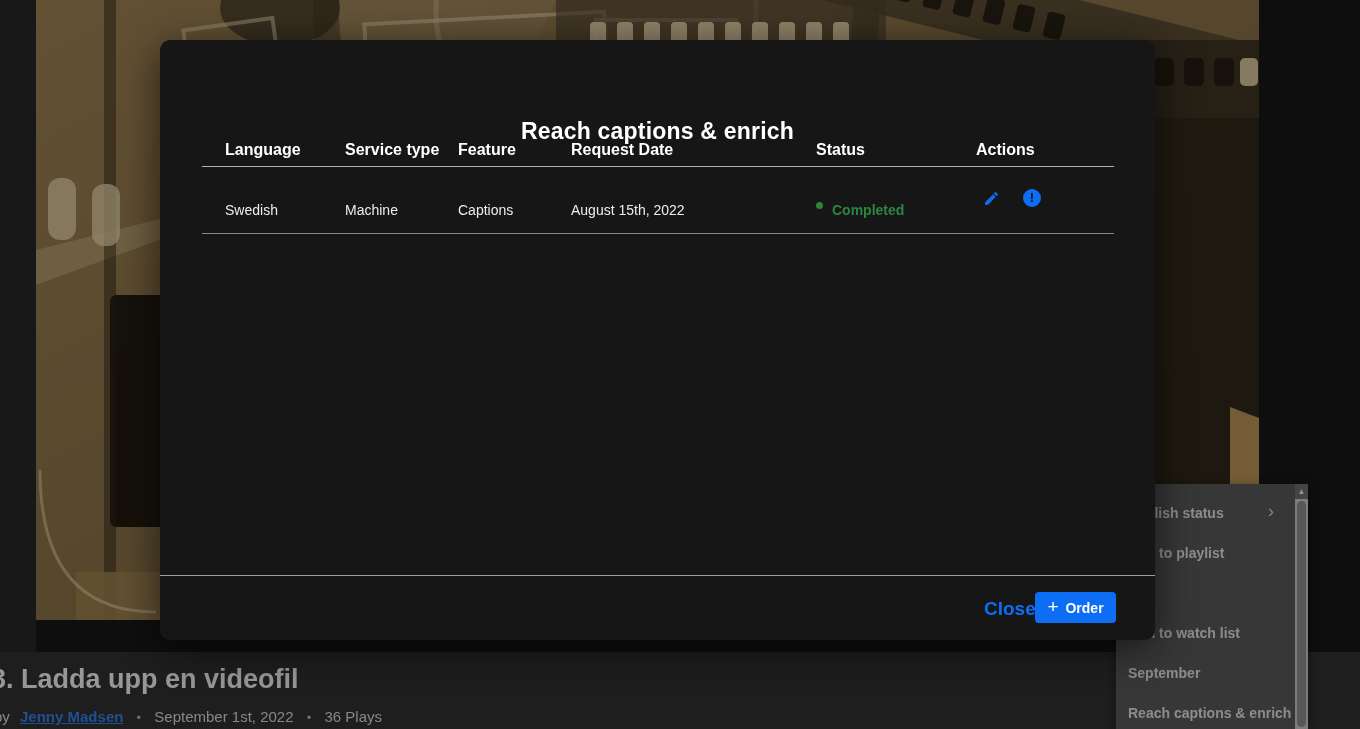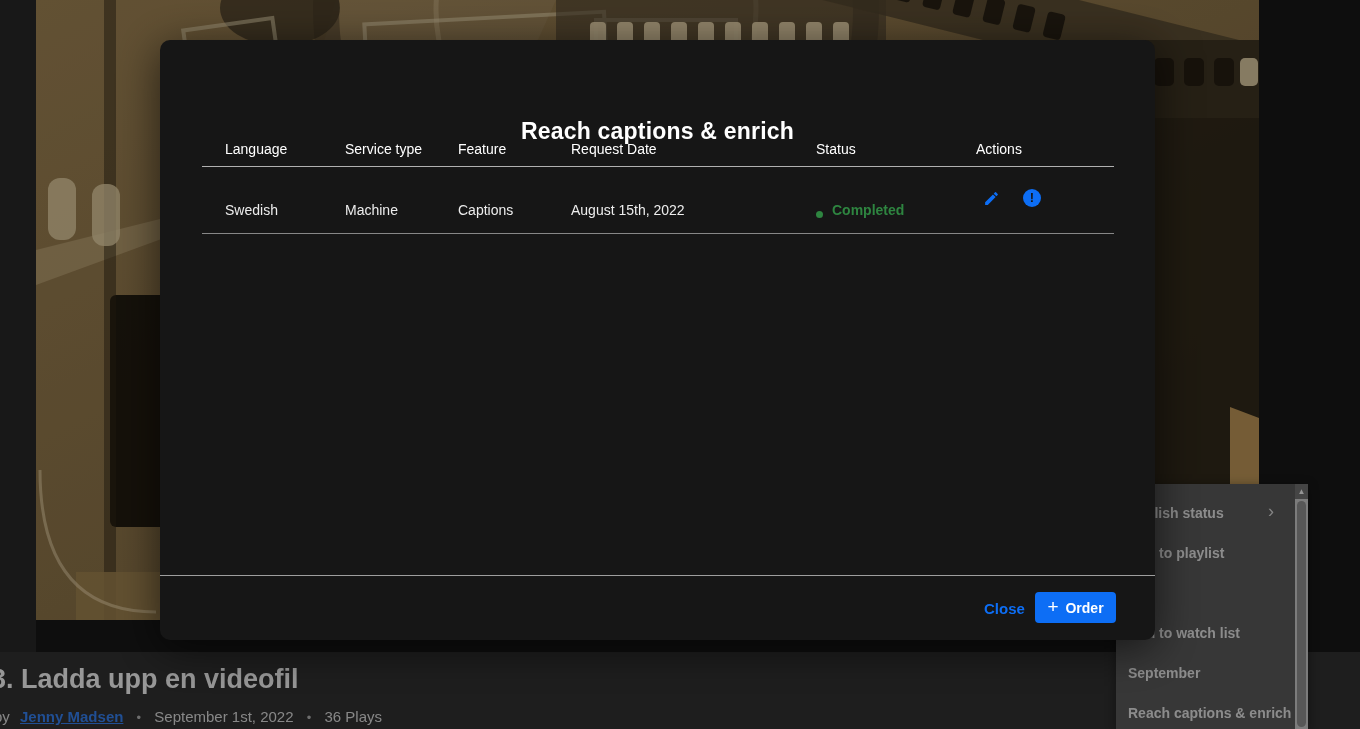--- a/index.html
+++ b/index.html
@@ -24,32 +24,32 @@
   .menu-scrollbar{position:absolute;left:179px;top:0;width:13px;height:245px;background:#b2b2b2;}
   .scroll-up{position:absolute;left:0;top:0;width:13px;height:15px;background:#636363;color:#d6d6d6;font-size:8px;line-height:15px;text-align:center;cursor:pointer;}
   .scroll-thumb{position:absolute;left:2px;top:17px;width:9px;height:226px;background:#7d7d7d;border-radius:5px;cursor:pointer;}
 
   
   .dim-overlay{position:absolute;inset:0;background:rgba(0,0,0,0.30);z-index:20;}
 
   
   .modal{position:absolute;left:160px;top:40px;width:995px;height:600px;background:#161616;border-radius:10px;z-index:30;box-shadow:0 8px 44px rgba(0,0,0,.6);}
   .modal-title{position:absolute;left:0;top:78px;width:100%;text-align:center;color:#ffffff;font-size:23px;font-weight:bold;letter-spacing:.2px;}
-  .col-head{position:absolute;top:101px;font-size:14px;font-weight:normal;color:#ffffff;white-space:nowrap;}
+  .col-head{position:absolute;top:101px;font-size:16px;font-weight:bold;color:#ffffff;white-space:nowrap;}
   .cell{position:absolute;top:162px;font-size:14px;color:#ededed;white-space:nowrap;}
   .c-language{left:65px}.c-service{left:185px}.c-feature{left:298px}.c-request{left:411px}.c-status{left:656px}.c-actions{left:816px}
   .hdr-divider{position:absolute;left:42px;right:41px;top:126px;height:1px;background:#b0b0b0;}
   .row-divider{position:absolute;left:42px;right:41px;top:193px;height:1px;background:#878787;}
-  .status-cell{color:#2e8540;font-weight:bold;display:flex;align-items:flex-end;}
+  .status-cell{color:#2e8540;font-weight:bold;display:flex;align-items:flex-start;}
   .status-dot{width:7px;height:7px;border-radius:50%;background:#2e8540;margin-right:9px;display:inline-block;}
   .icon-btn{position:absolute;cursor:pointer;}
   .edit-btn{left:823px;top:150px;width:17px;height:17px;}
   .alert-btn{left:863px;top:149px;width:18px;height:18px;border-radius:50%;background:#0d6ef5;color:#161616;font-size:13px;font-weight:900;text-align:center;line-height:18px;}
   .footer-divider{position:absolute;left:0;right:0;top:535px;height:1px;background:#9e9e9e;}
-  .close-btn{position:absolute;left:818px;top:552px;width:44px;height:31px;line-height:31px;color:#0d6ef5;font-size:15px;font-weight:bold;cursor:pointer;background:none;border:none;font-family:inherit;}
+  .close-btn{position:absolute;left:818px;top:552px;width:44px;height:31px;line-height:31px;color:#0d6ef5;font-size:19px;font-weight:bold;cursor:pointer;background:none;border:none;font-family:inherit;}
   .order-btn{position:absolute;left:875px;top:552px;width:81px;height:31px;background:#0d6ef5;border:none;border-radius:4px;color:#ffffff;font-size:14px;font-weight:bold;display:flex;align-items:center;justify-content:center;gap:7px;cursor:pointer;font-family:inherit;}
   .order-btn .plus{font-size:19px;font-weight:400;line-height:1;margin-top:-2px;}
 </style>
 </head>
 <body>
 
 <div class="player-area">
   <div class="left-strip"></div>
   <div class="thumb">
     <svg width="1223" height="620" viewBox="0 0 1223 620">

